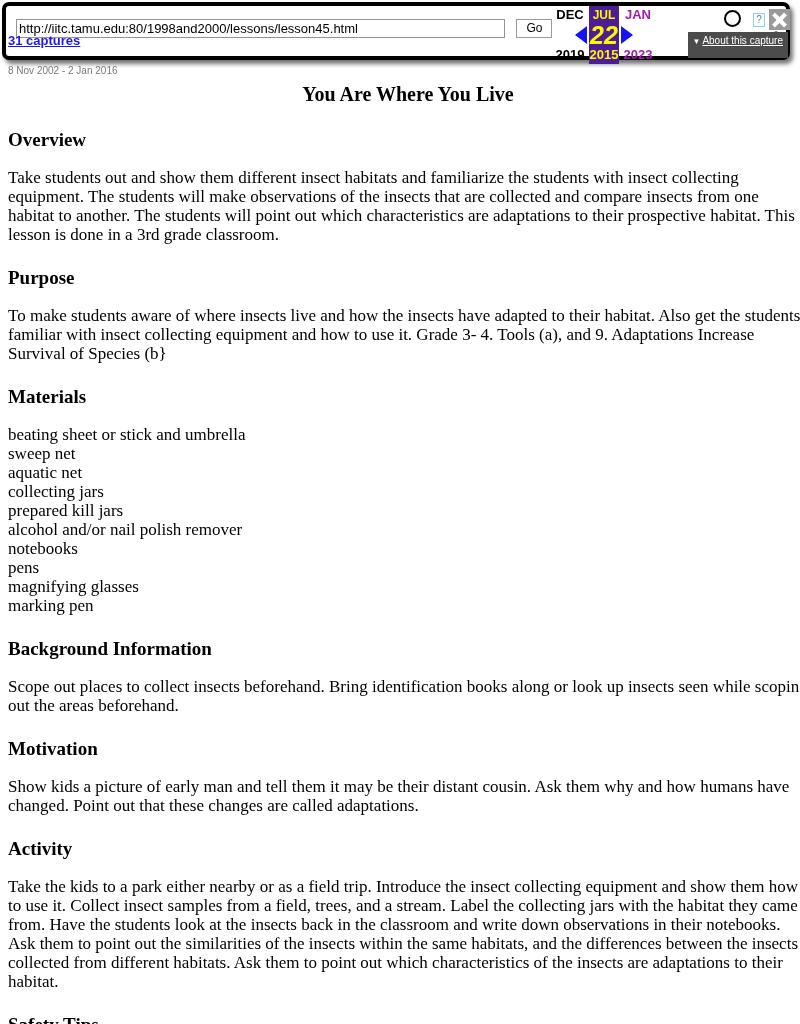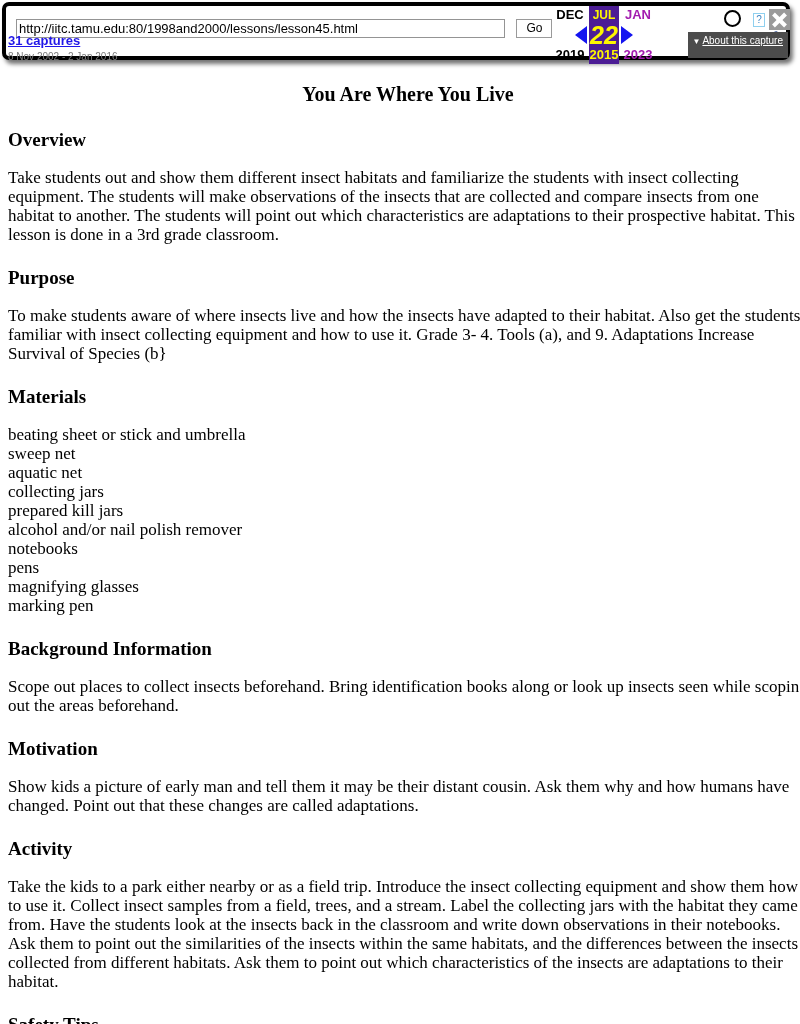--- a/index.html
+++ b/index.html
@@ -83,21 +83,21 @@
     cursor: pointer;
     display: block;
     line-height: 15px;
   }
   .wm-captures-range {
     font-family: "Liberation Sans", sans-serif;
     font-size: 10px;
     color: #7a7a7a;
     display: block;
     line-height: 13px;
-    margin-top: 2px;
+    margin-top: 16px;
   }
 
   
   .wm-dates {
     position: absolute;
     top: 0;
     left: 545px;
     height: 58px;
     display: flex;
     align-items: stretch;

